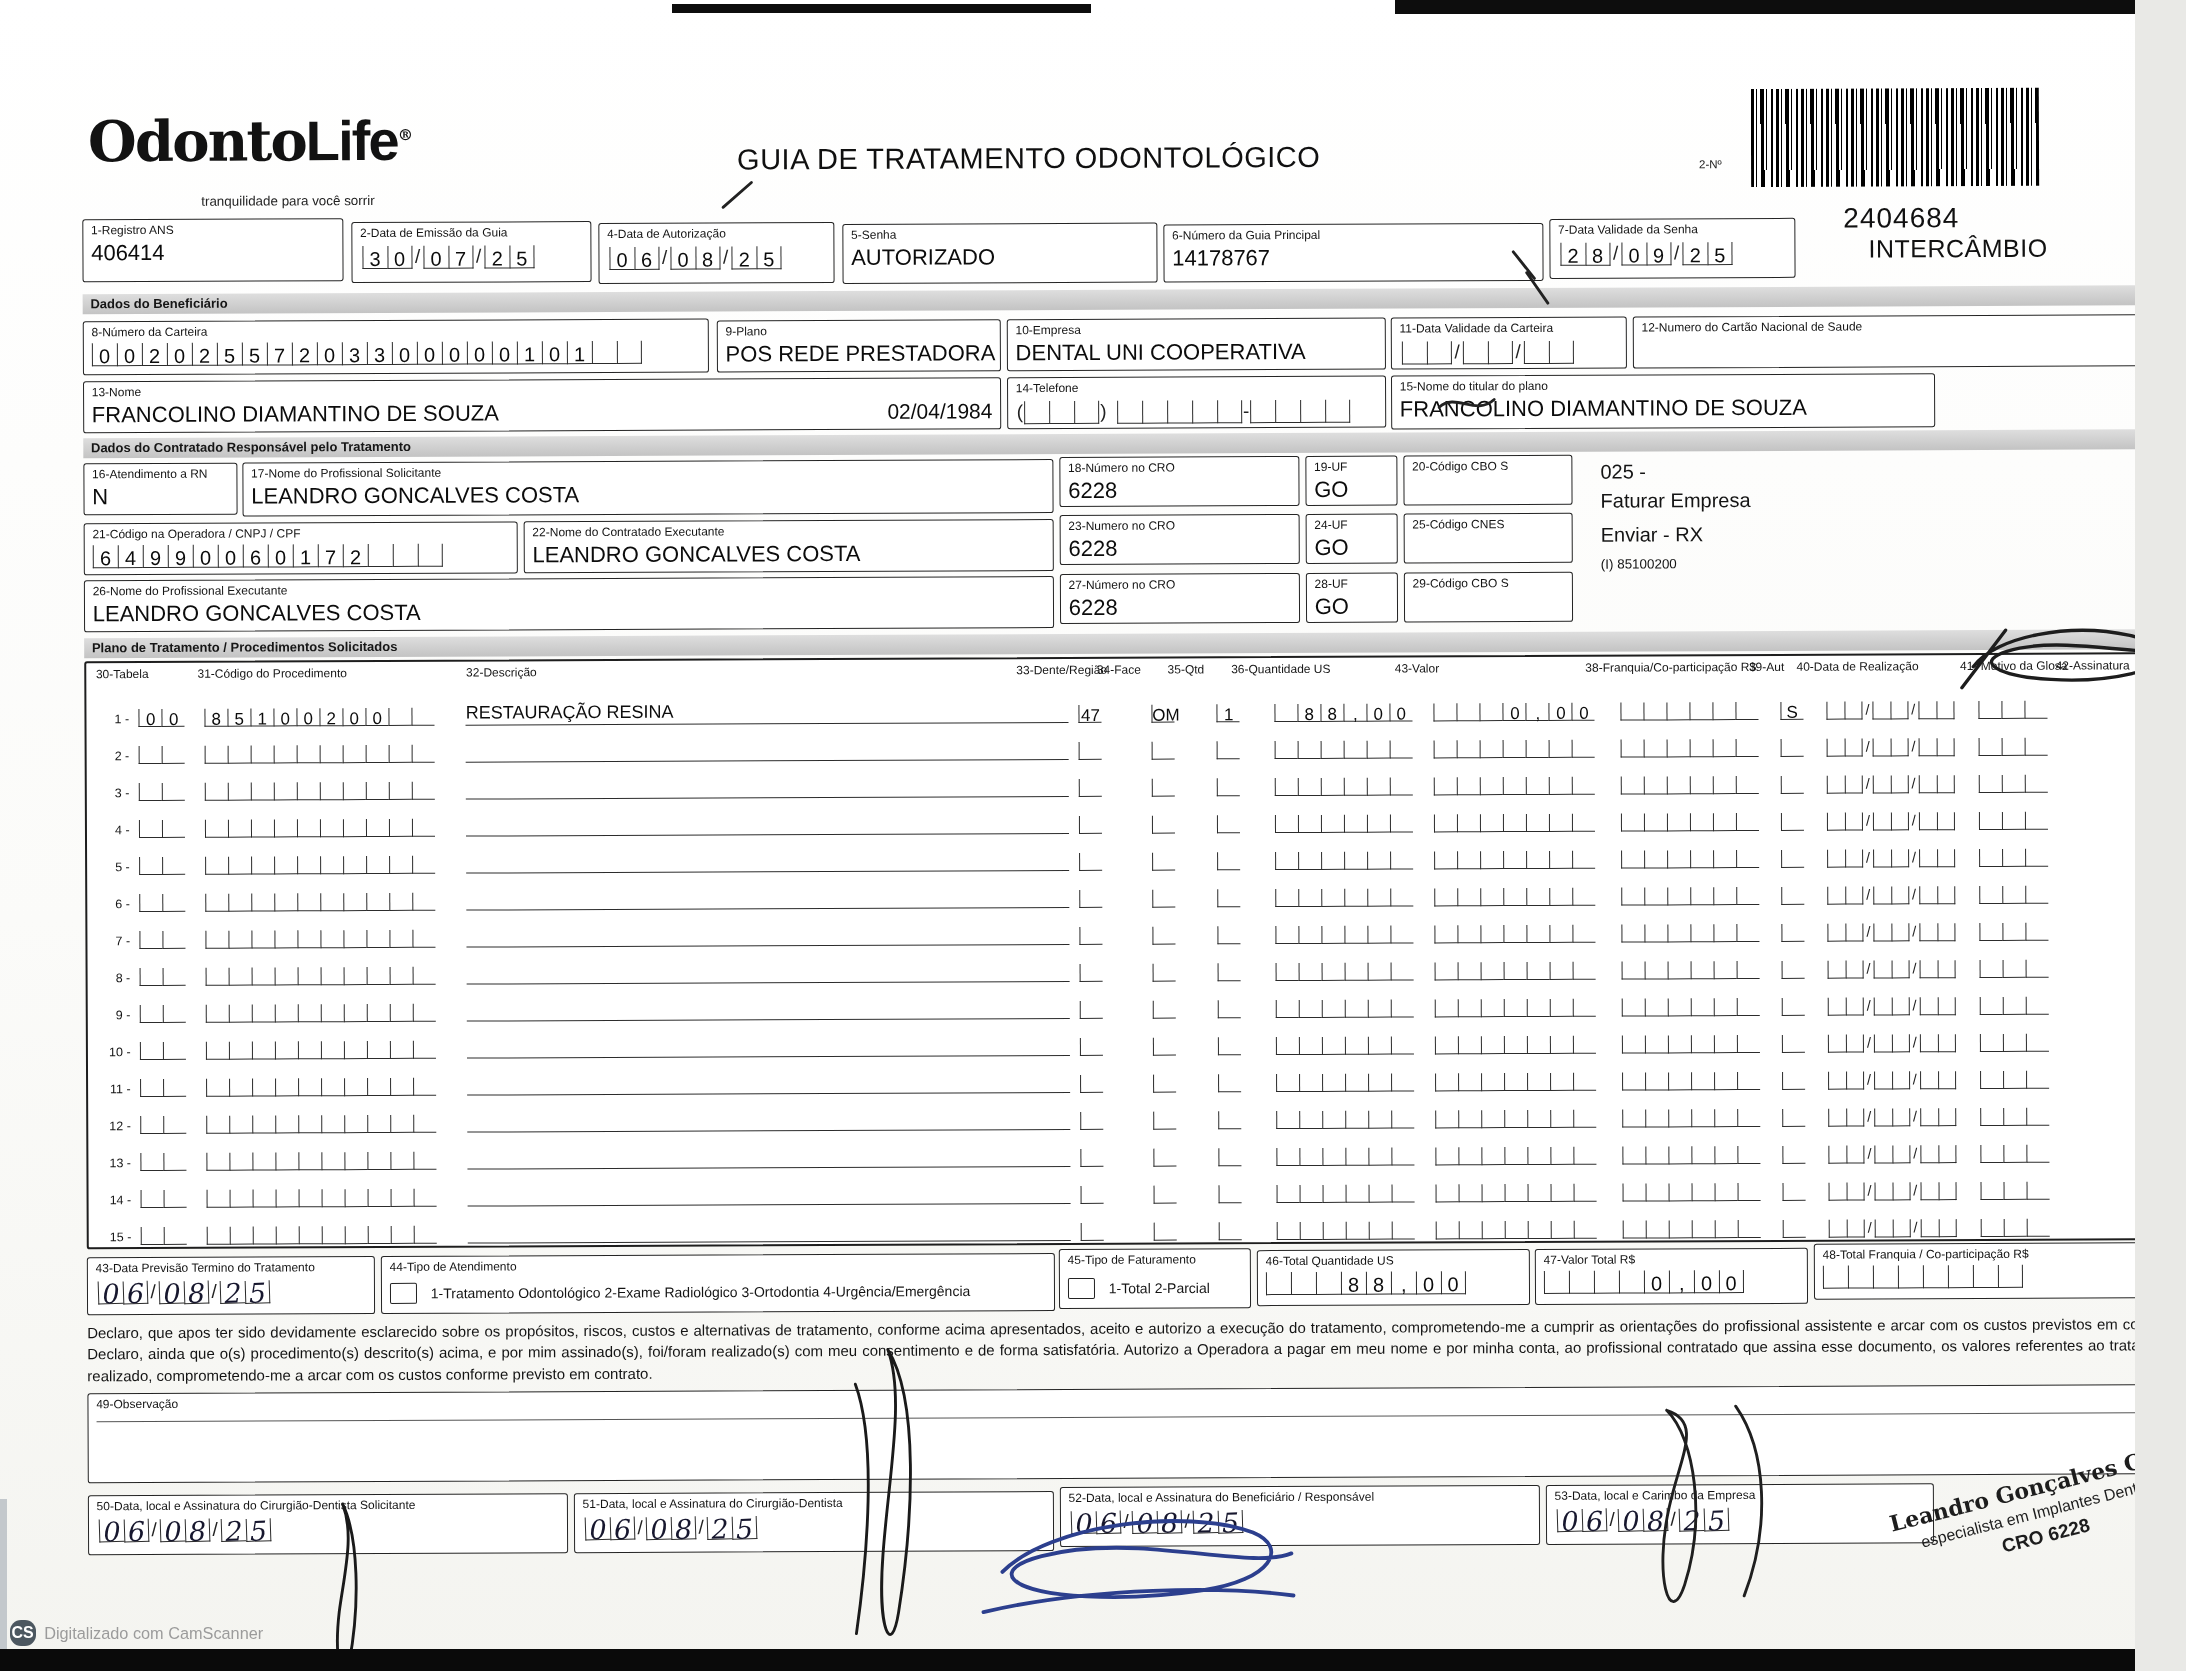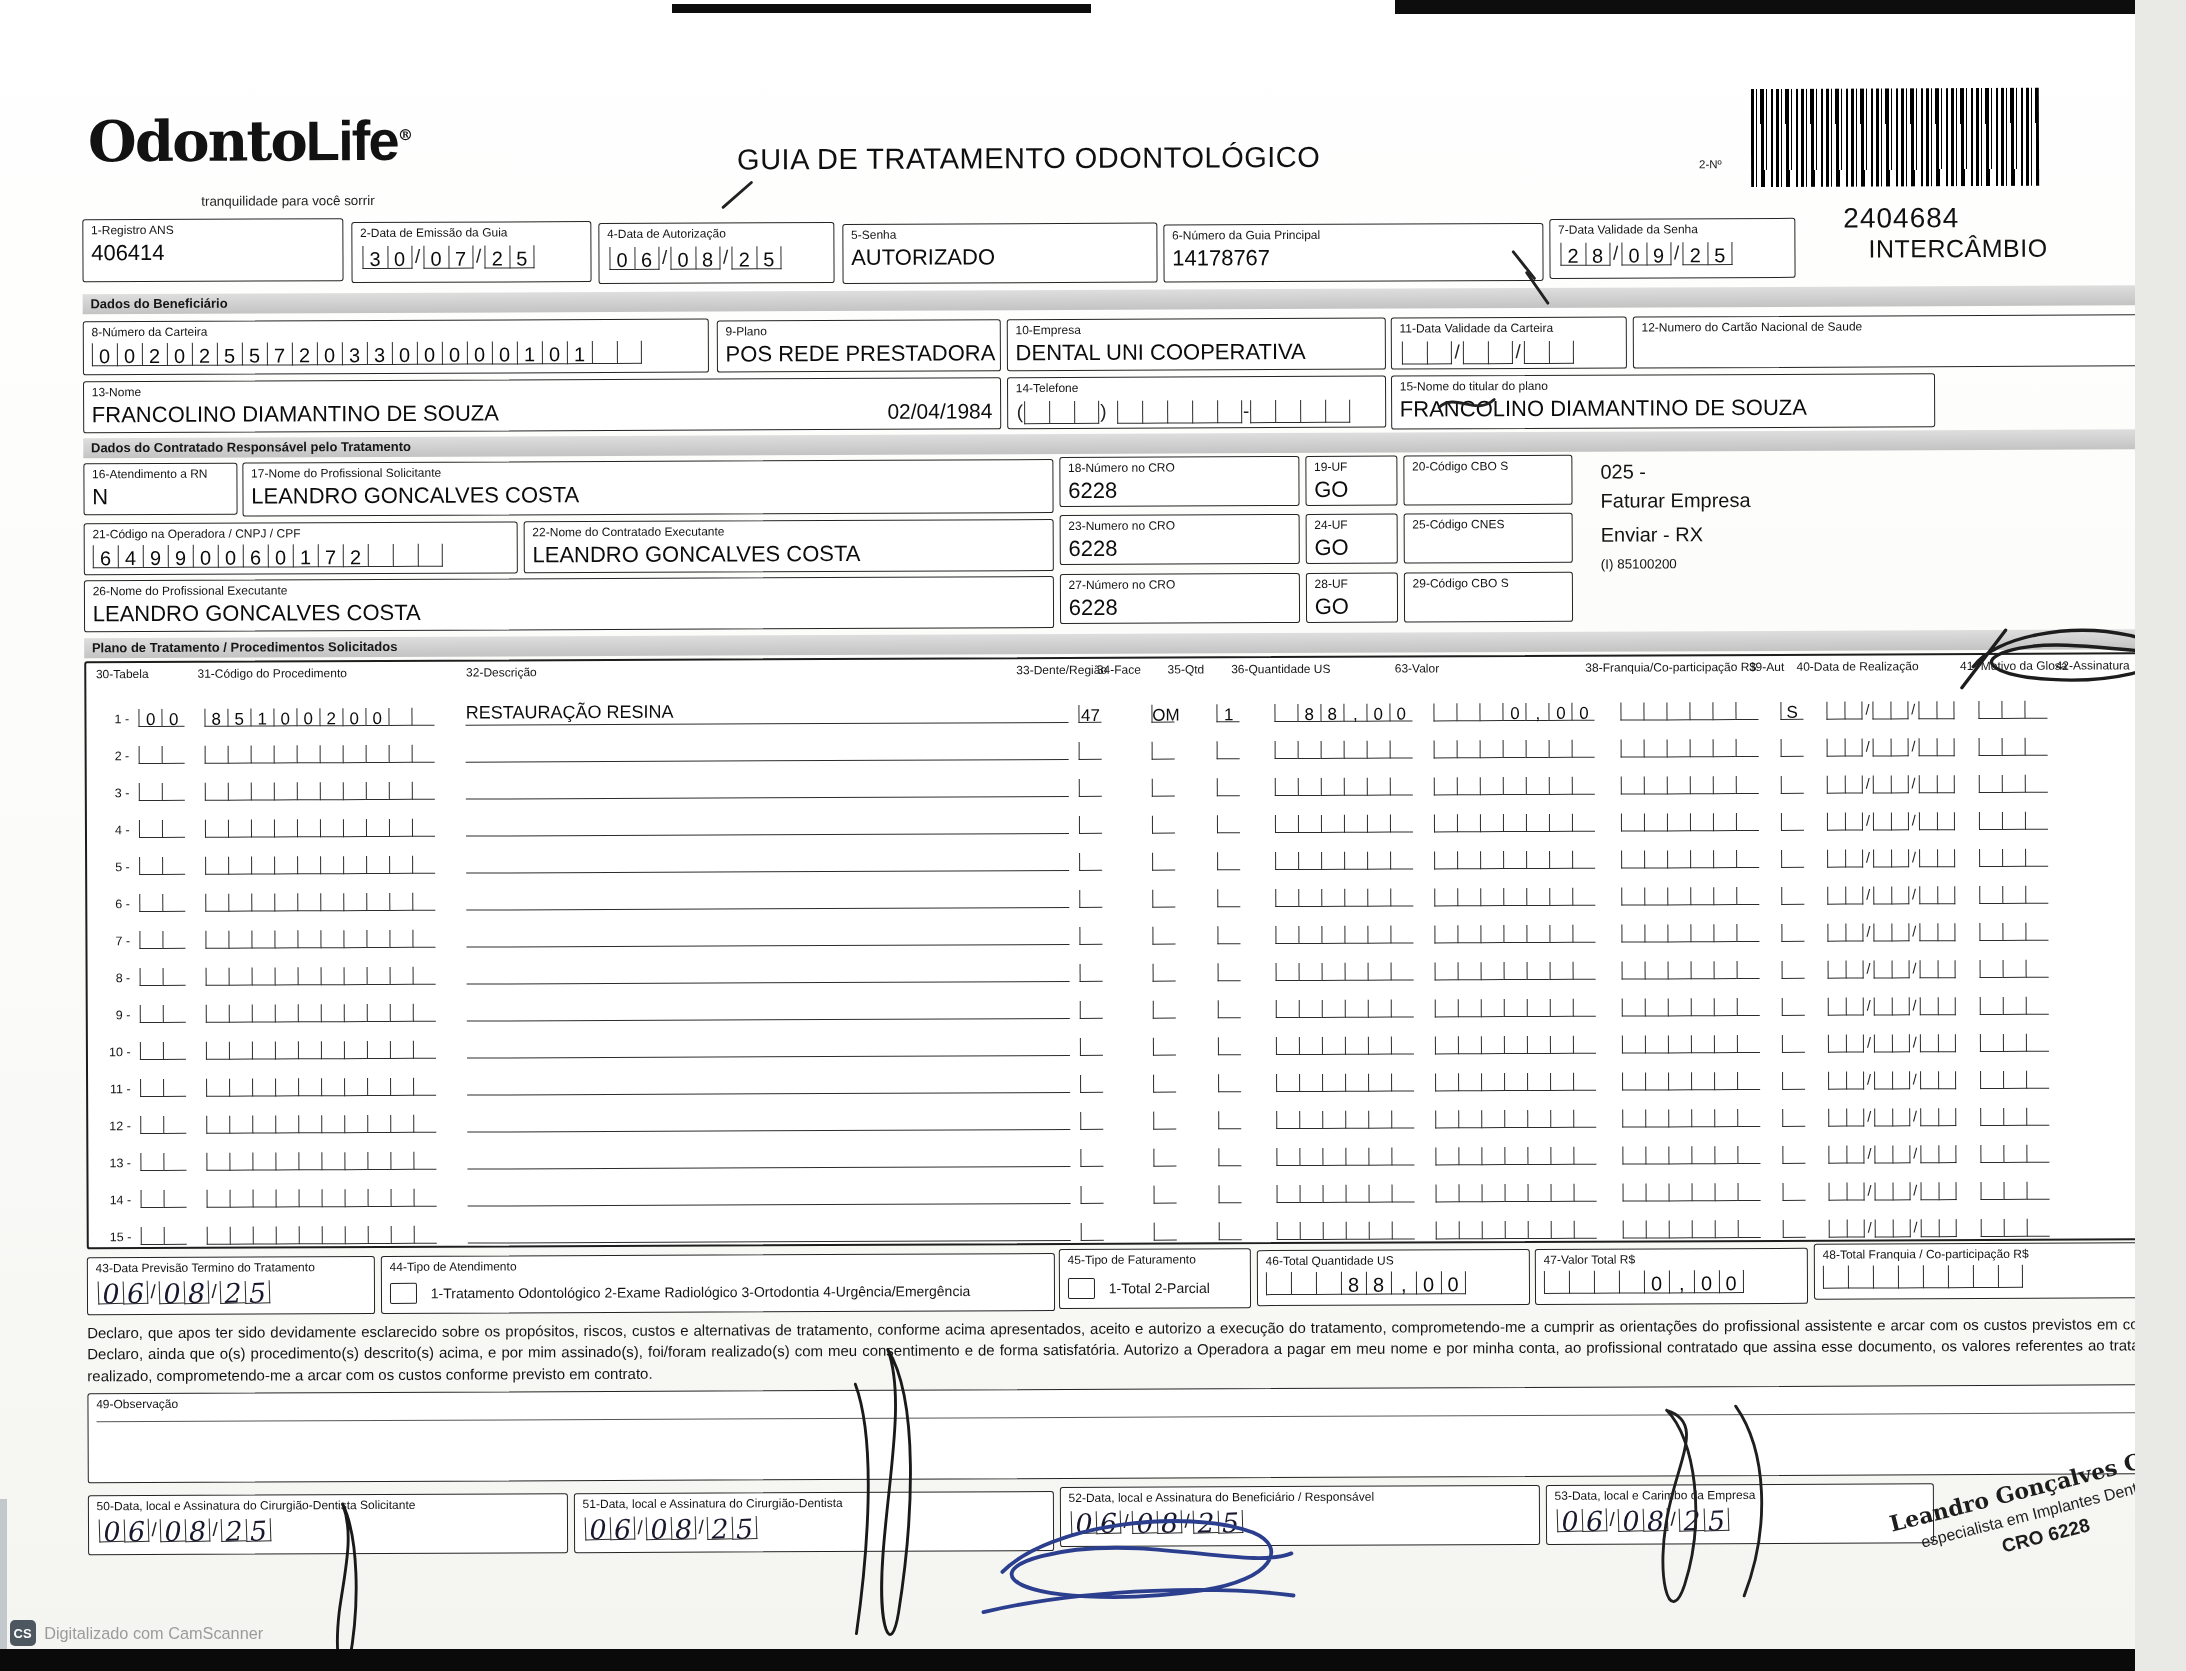--- a/index.html
+++ b/index.html
@@ -58,21 +58,21 @@
   .obsline{position:absolute;left:7.7px;right:7.7px;top:27px;border-top:1.4px solid #555;}
   
   .stamp{position:absolute;left:1873px;top:1478px;width:327px;transform:rotate(-14deg);text-align:center;color:#1d1d1d;}
   .stamp .l1{font-size:22px;font-weight:bold;font-family:"DejaVu Serif",serif;}
   .stamp .l2{font-size:16px;margin-top:3.8px;}
   .stamp .l3{font-size:19px;font-weight:bold;margin-top:3.8px;}
   
   .sig{position:absolute;pointer-events:none;}
   
   .csrow{position:absolute;left:9.6px;top:1620px;display:flex;align-items:center;gap:8.6px;}
-  .csbadge{width:26px;height:26px;background:#4c5760;color:#fff;font-size:13px;font-weight:bold;display:flex;align-items:center;justify-content:center;border-radius:5px;}
+  .csbadge{width:26px;height:26px;background:#4c5760;color:#fff;font-size:16px;font-weight:bold;display:flex;align-items:center;justify-content:center;border-radius:11px;}
   .cstext{font-size:16.3px;color:#9b9b9b;}
 </style>
 </head>
 <body>
 
 <div class="sheet">
 
   <div class="scanbar" style="left:672px;top:3.8px;width:419px;height:9.6px;"></div>
   <div class="scanbar" style="left:1395px;top:0;width:792px;height:14.4px;"></div>
   <div class="edgesmudge"></div>
@@ -338,21 +338,21 @@
 
     <div class="ptable">
       <div class="phead">
           <span class="th" style="width: 92px;">30-Tabela</span>
           <span class="th" style="width: 259px;">31-Código do Procedimento</span>
           <span class="th grow">32-Descrição</span>
           <span class="th" style="width: 71px;">33-Dente/Região</span>
           <span class="th" style="width: 61px;">34-Face</span>
           <span class="th" style="width: 54px;">35-Qtd</span>
           <span class="th" style="width: 154px;">36-Quantidade US</span>
-          <span class="th" style="width: 181px;">63-Valor</span>
+          <span class="th" style="width: 181px;">43-Valor</span>
           <span class="th" style="width: 154px;">38-Franquia/Co-participação R$</span>
           <span class="th" style="width: 38px;">39-Aut</span>
           <span class="th" style="width: 154px;">40-Data de Realização</span>
           <span class="th" style="width: 86px;">41- Motivo da Glosa</span>
           <span class="th" style="width: 111px;">42-Assinatura</span>
         </div>
       <div>
           <div class="trow">
             <span class="rnum">1 -</span>
             <span class="combw" style="width: 56px;">

